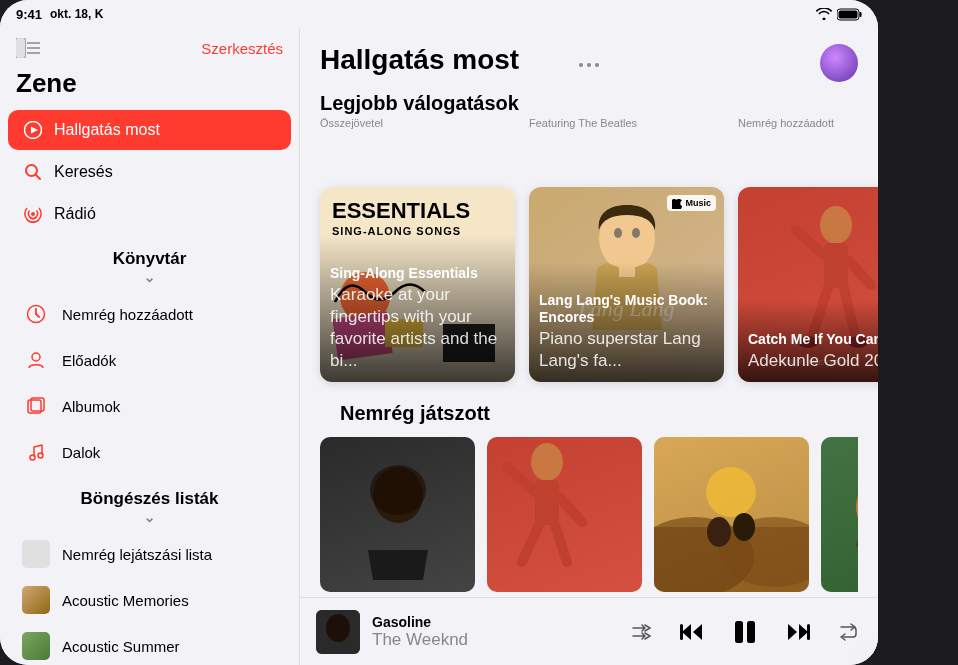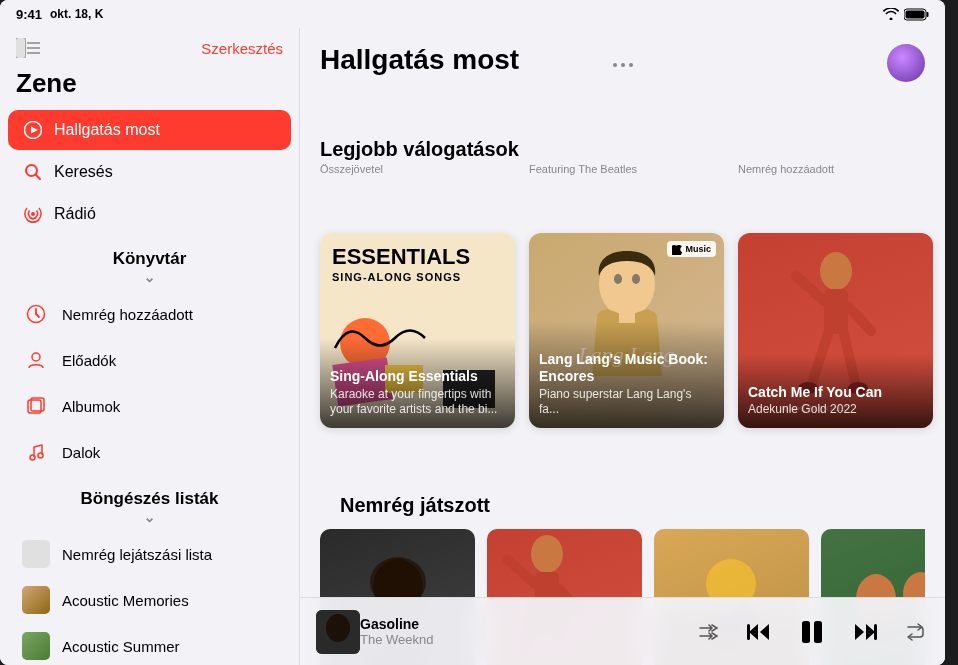--- a/index.html
+++ b/index.html
@@ -7,24 +7,24 @@
       width: 958px;
       height: 665px;
       background: #1c1c1e;
       font-family: -apple-system, BlinkMacSystemFont, 'Helvetica Neue', Arial, sans-serif;
       overflow: hidden;
       position: relative;
     }
 
     
     .device-frame {
-      width: 945px;
+      width: 878px;
       height: 665px;
       background: #f2f2f7;
-      border-radius: 8px;
+      border-radius: 28px;
       overflow: hidden;
       position: relative;
     }
 
     
     .status-bar {
       display: flex;
       justify-content: space-between;
       align-items: center;
       padding: 6px 16px;
@@ -222,21 +222,20 @@
       height: 4px;
       border-radius: 50%;
       background: #888;
     }
 
     .section-title {
       font-size: 20px;
       font-weight: 700;
       color: #000;
       padding: 0 20px 2px 20px;
-      margin-top: 46px;
     }
 
     
     .featured-row {
       display: flex;
       gap: 14px;
       padding: 0 20px 20px 20px;
       overflow-x: auto;
     }
     .featured-card {
@@ -264,21 +263,21 @@
       padding: 30px 10px 10px 10px;
       color: #fff;
     }
     .card-title {
       font-size: 14px;
       font-weight: 600;
       line-height: 1.2;
       margin-bottom: 2px;
     }
     .card-desc {
-      font-size: 12px;
+      font-size: 17px;
       opacity: 0.85;
       line-height: 1.3;
     }
 
     
     .essentials-bg {
       background: #f5e6c8;
       width: 100%;
       height: 100%;
       display: flex;
@@ -405,39 +404,40 @@
       bottom: 0;
       left: 300px;
       right: 0;
       height: 68px;
       background: rgba(242,242,247,0.95);
       backdrop-filter: blur(10px);
       border-top: 1px solid #ddd;
       display: flex;
       align-items: center;
       padding: 11px 16px;
+      gap: 12px;
     }
     .np-thumb {
       width: 44px;
       height: 44px;
       border-radius: 6px;
       background: linear-gradient(135deg, #2a2a2a, #555);
       flex-shrink: 0;
       overflow: hidden;
     }
     .np-info {
       flex: 1;
     }
     .np-title {
       font-size: 14px;
       font-weight: 600;
       color: #000;
     }
     .np-artist {
-      font-size: 13px;
+      font-size: 17px;
       color: #888;
     }
     .np-controls {
       display: flex;
       align-items: center;
       gap: 20px;
     }
     .np-btn {
       background: none;
       border: none;

